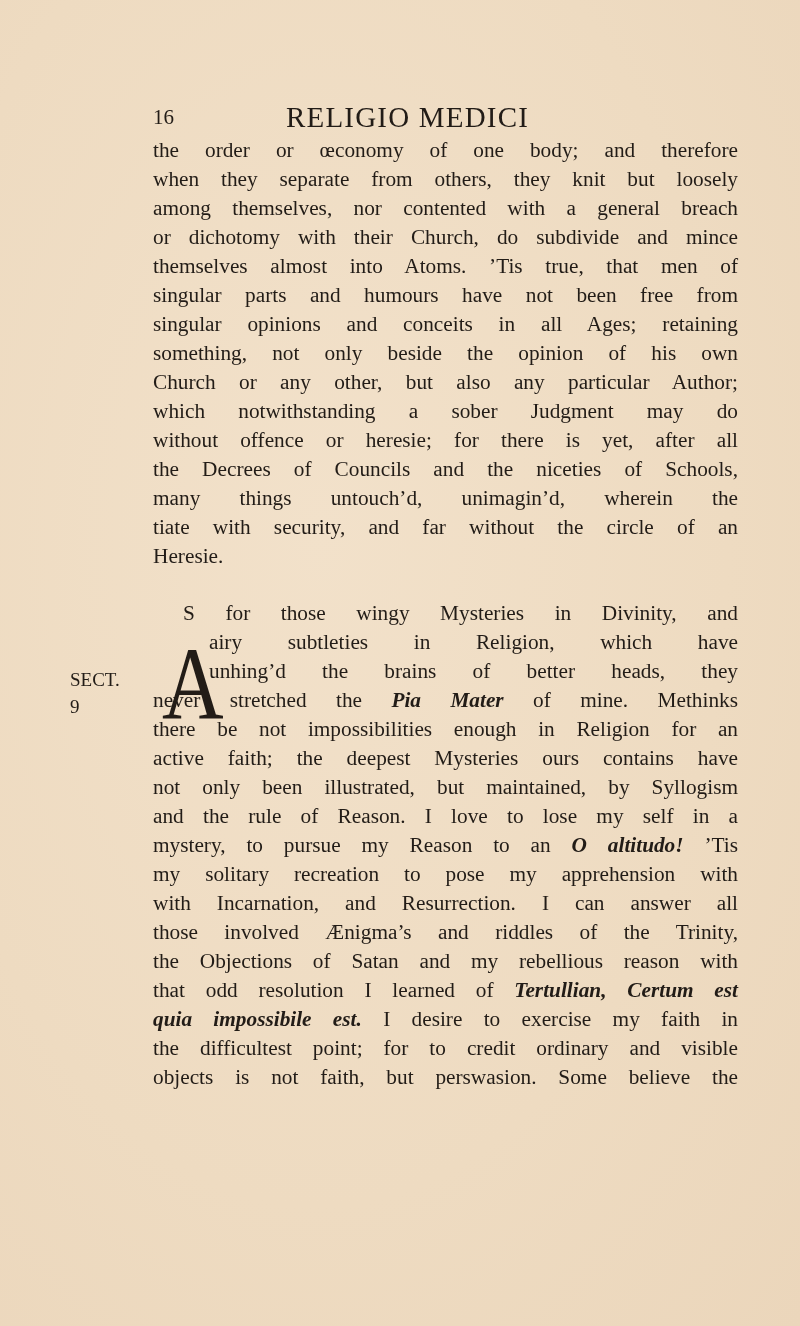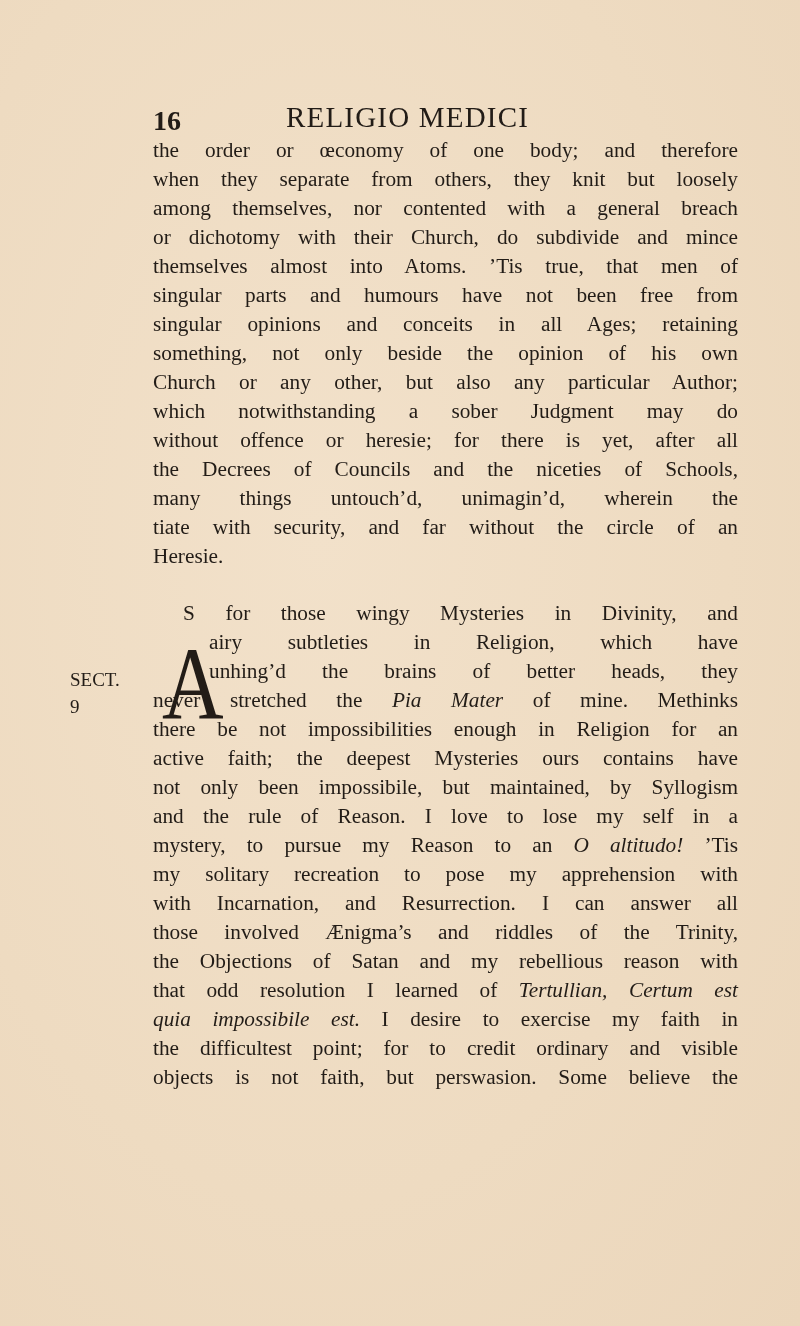--- a/index.html
+++ b/index.html
@@ -10,22 +10,22 @@
       position: relative;
       overflow: hidden;
       font-family: "DejaVu Serif", "Liberation Serif", serif;
       color: #221c17;
     }
     .header {
       position: absolute; left: 153px; top: 101px; width: 585px; height: 36px;
     }
     .page-num {
       position: absolute; left: 0; top: 4px;
-      font-family: "Liberation Serif", serif; font-weight: bold;
-      font-size: 28px;
+      font-family: "Liberation Serif", serif; font-weight: normal;
+      font-size: 21px;
     }
     .running-title {
       position: absolute; left: 112px; top: 0;
       font-family: "Liberation Serif", serif;
       font-size: 29px; letter-spacing: 1.2px; margin-left: 21px;
     }
     .body-text {
       position: absolute; left: 153px; width: 585px; top: 136px;
       font-family: "Liberation Serif", serif;
       font-size: 21.3px; line-height: 29px;
@@ -42,21 +42,21 @@
       font-size: 19px; line-height: 27px;
     }
     .drop-cap {
       position: absolute; left: 162px; top: 640px;
       font-family: "Liberation Serif", serif;
       font-size: 104px; line-height: 88px;
       transform: scaleX(0.82); transform-origin: left top;
     }
     .sect-para .line.d1, .sect-para .line.d2, .sect-para .line.d3 { padding-left: 56px; }
     .sect-para .line.d1 { padding-left: 30px; }
-    em { font-style: italic; }
+    em { font-style: italic; font-weight: bold; }
   </style>
 </head>
 <body>
 
 <div class="header">
   <span class="page-num">16</span>
   <span class="running-title">RELIGIO MEDICI</span>
 </div>
 
 <div class="sidenote">
@@ -87,21 +87,21 @@
 
   <div class="gap"></div>
 
   <div class="sect-para">
     <span class="line d1">S for those wingy Mysteries in Divinity, and</span>
     <span class="line d2">airy subtleties in Religion, which have</span>
     <span class="line d3">unhing’d the brains of better heads, they</span>
     <span class="line"><span>never stretched the </span><em>Pia Mater</em><span> of mine.  Methinks</span></span>
     <span class="line">there be not impossibilities enough in Religion for an</span>
     <span class="line">active faith; the deepest Mysteries ours contains have</span>
-    <span class="line">not only been impossibile, but maintained, by Syllogism</span>
+    <span class="line">not only been illustrated, but maintained, by Syllogism</span>
     <span class="line">and the rule of Reason.  I love to lose my self in a</span>
     <span class="line"><span>mystery, to pursue my Reason to an </span><em>O altitudo!</em><span>  ’Tis</span></span>
     <span class="line">my solitary recreation to pose my apprehension with</span>
     <span class="line">with Incarnation, and Resurrection.  I can answer all</span>
     <span class="line">those involved Ænigma’s and riddles of the Trinity,</span>
     <span class="line">the Objections of Satan and my rebellious reason with</span>
     <span class="line"><span>that odd resolution I learned of </span><em>Tertullian, Certum est</em></span>
     <span class="line"><em>quia impossibile est.</em><span>  I desire to exercise my faith in</span></span>
     <span class="line">the difficultest point; for to credit ordinary and visible</span>
     <span class="line">objects is not faith, but perswasion.  Some believe the</span>

